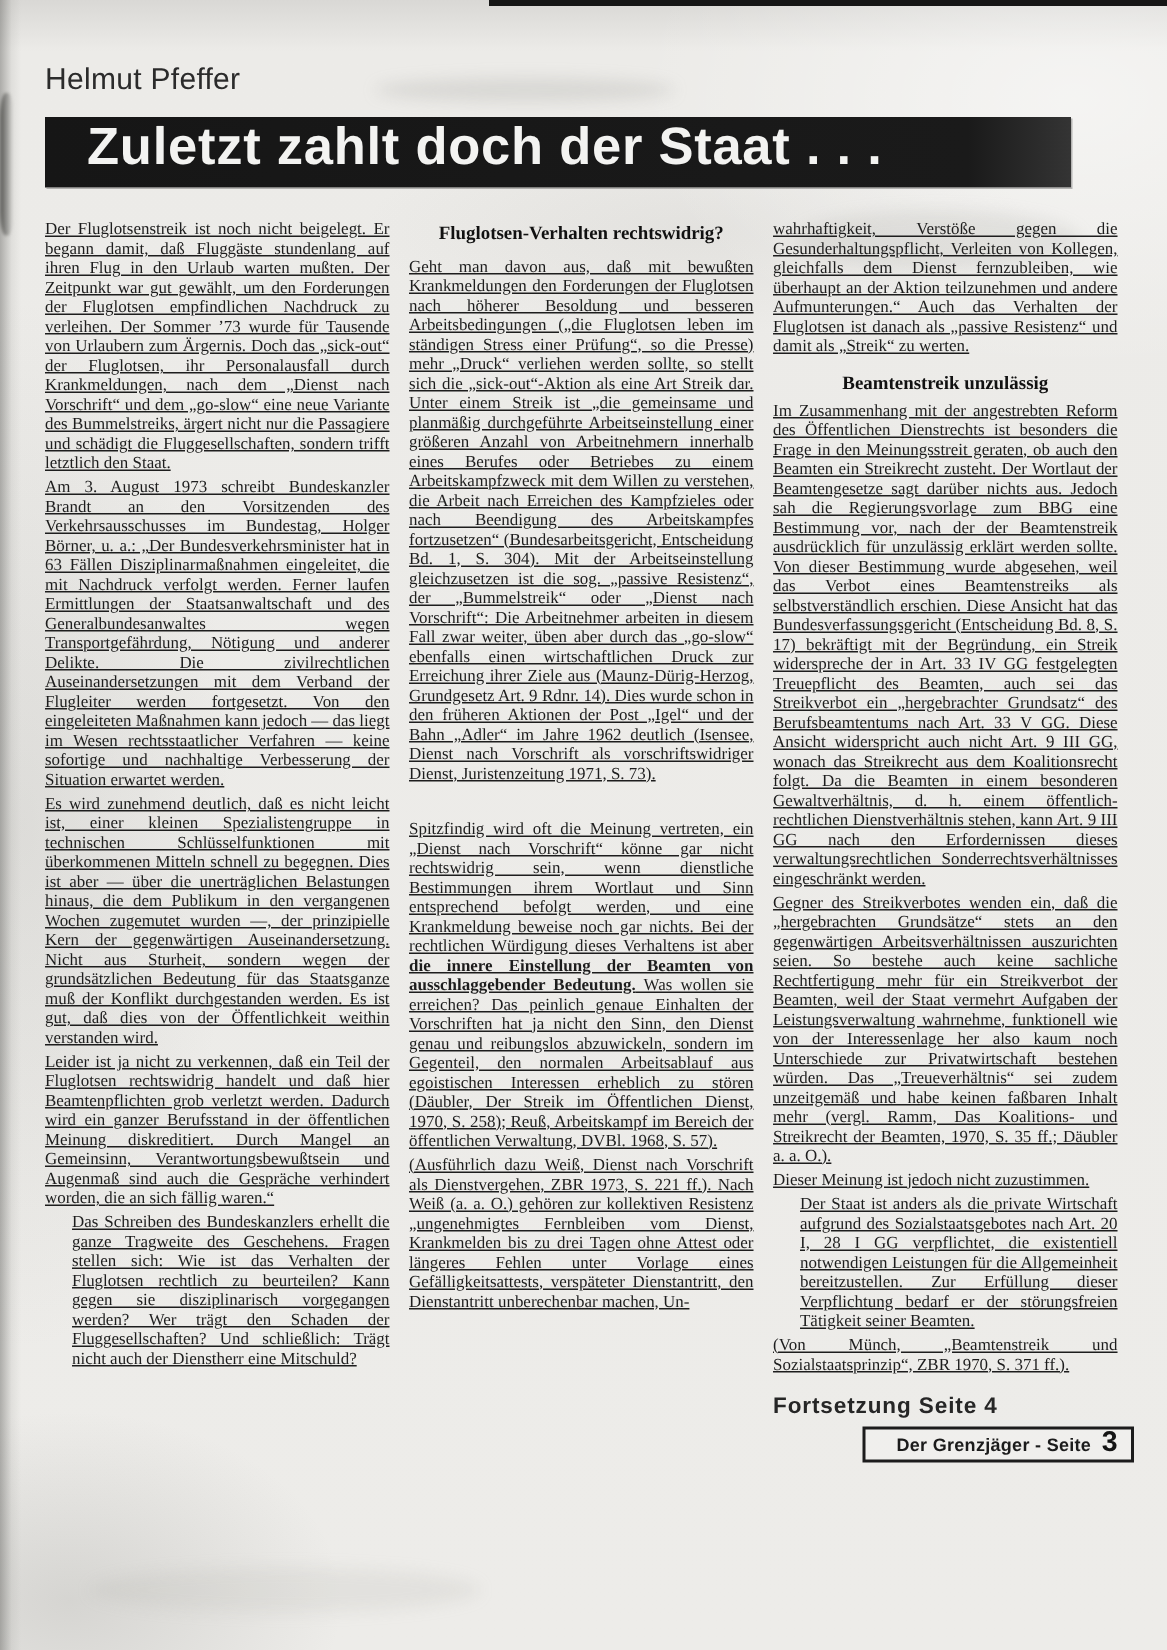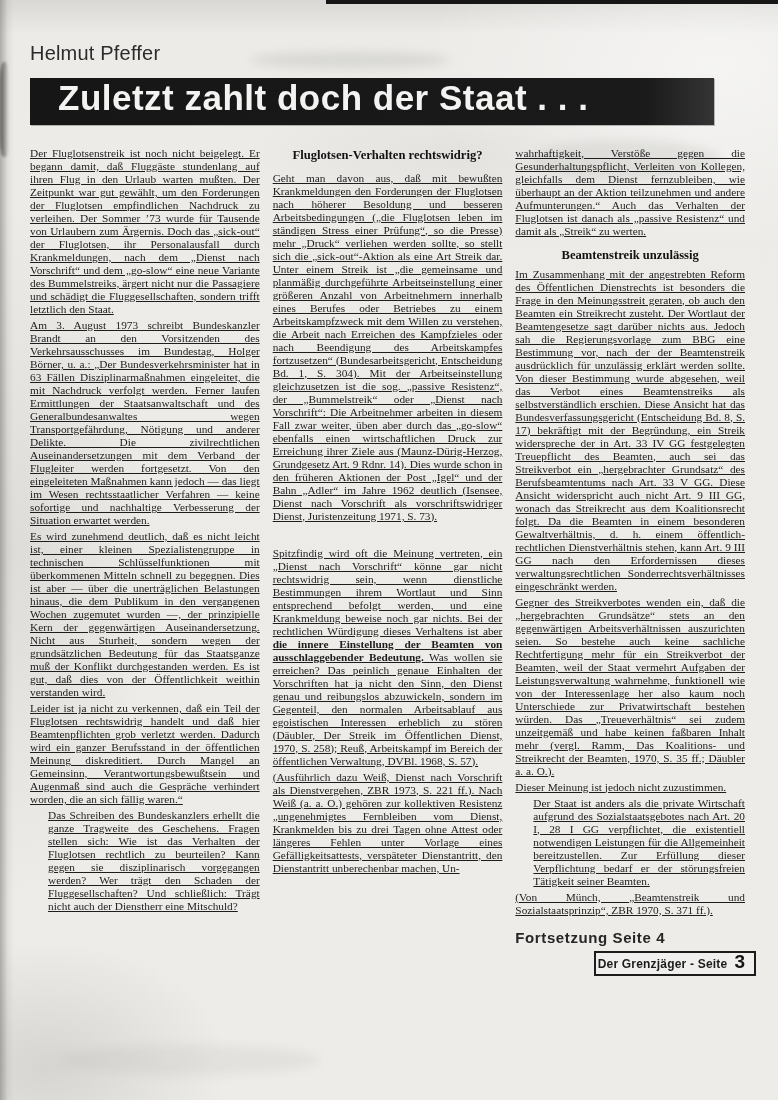--- a/index.html
+++ b/index.html
@@ -73,21 +73,21 @@
   .continuation {
     text-align:left;
     font-family:"Liberation Sans", sans-serif;
     font-weight:bold; font-size:15px; letter-spacing:0.6px; color:#262626;
     margin-top:14px; padding-right:10px;
   }
   .footer-box {
     margin-top:7px; margin-left:auto; margin-right:-11px;
     width:max-content;
     border:2px solid #1c1c1c;
-    padding:2px 9px 3px 2px;
+    padding:2px 9px 3px 21px;
     display:flex; align-items:baseline; gap:7px;
     background:rgba(255,255,255,0.2);
   }
   .masthead {
     font-family:"Liberation Sans", sans-serif;
     font-weight:bold; font-size:12px; letter-spacing:0.2px; color:#1b1b1b;
   }
   .pagenum {
     font-family:"Liberation Sans", sans-serif;
     font-weight:bold; font-size:19px; color:#151515;

